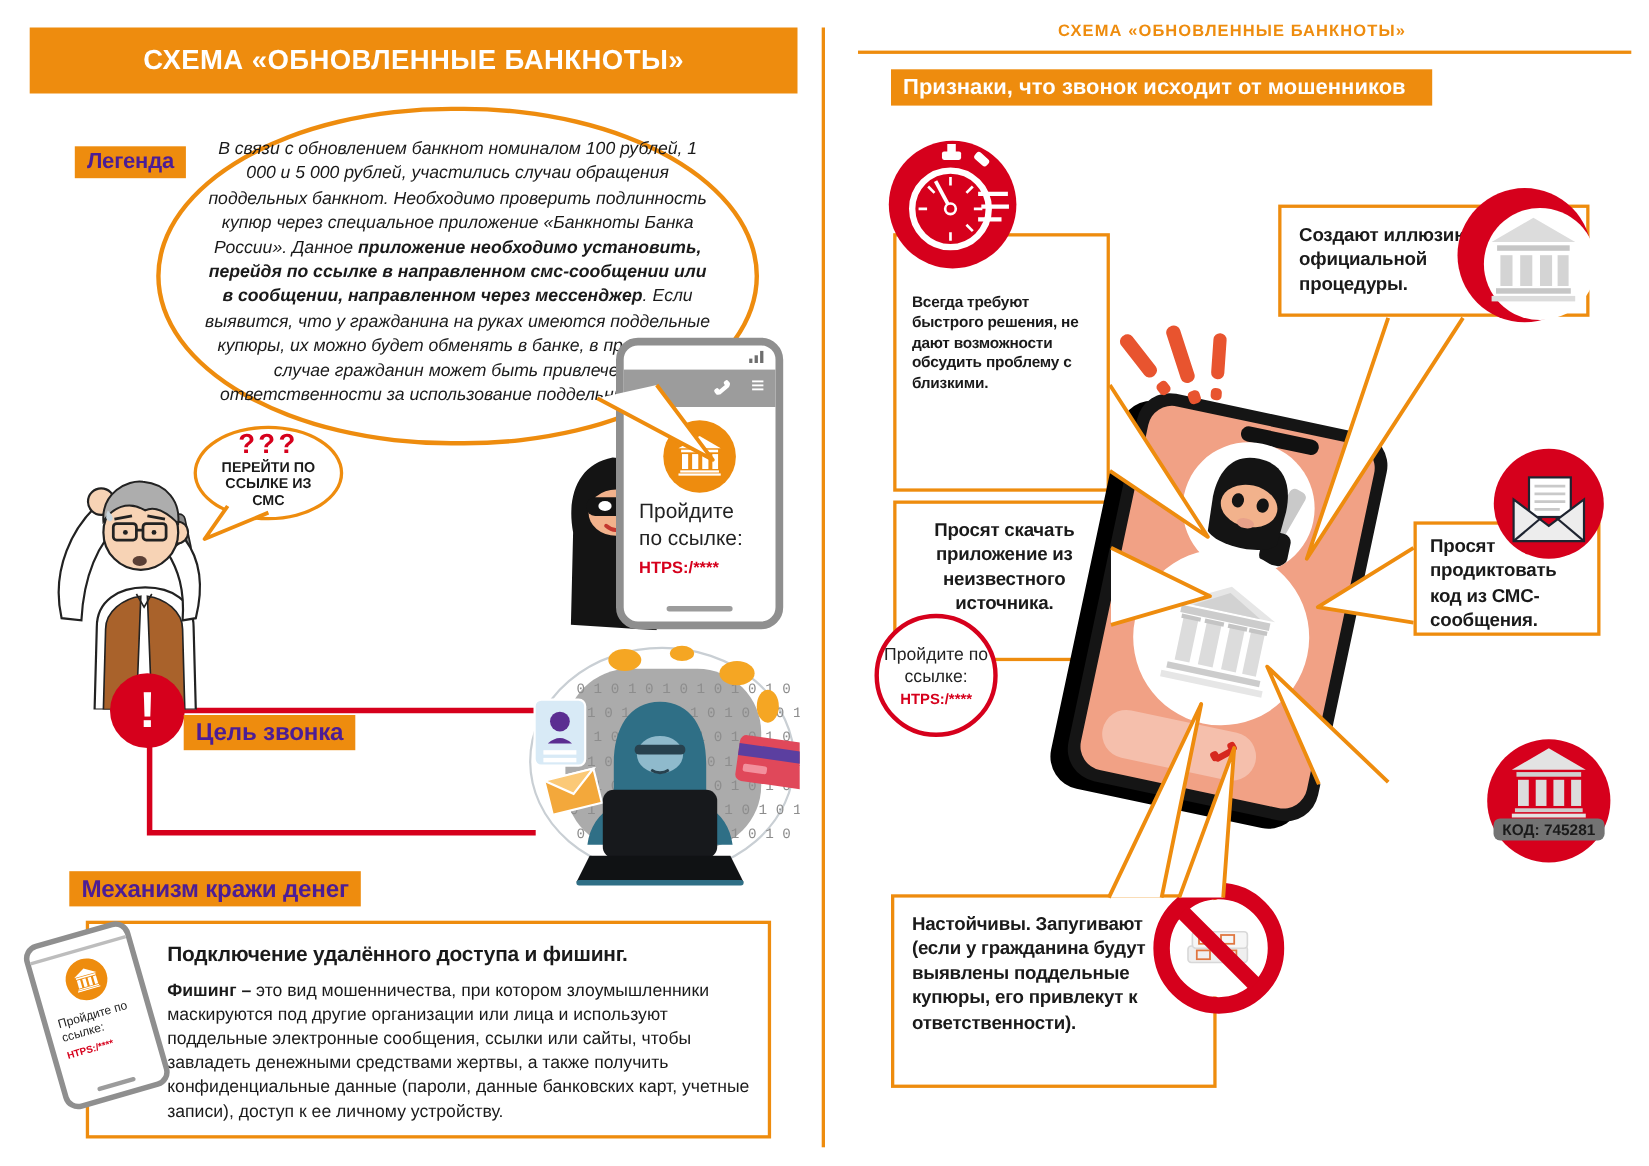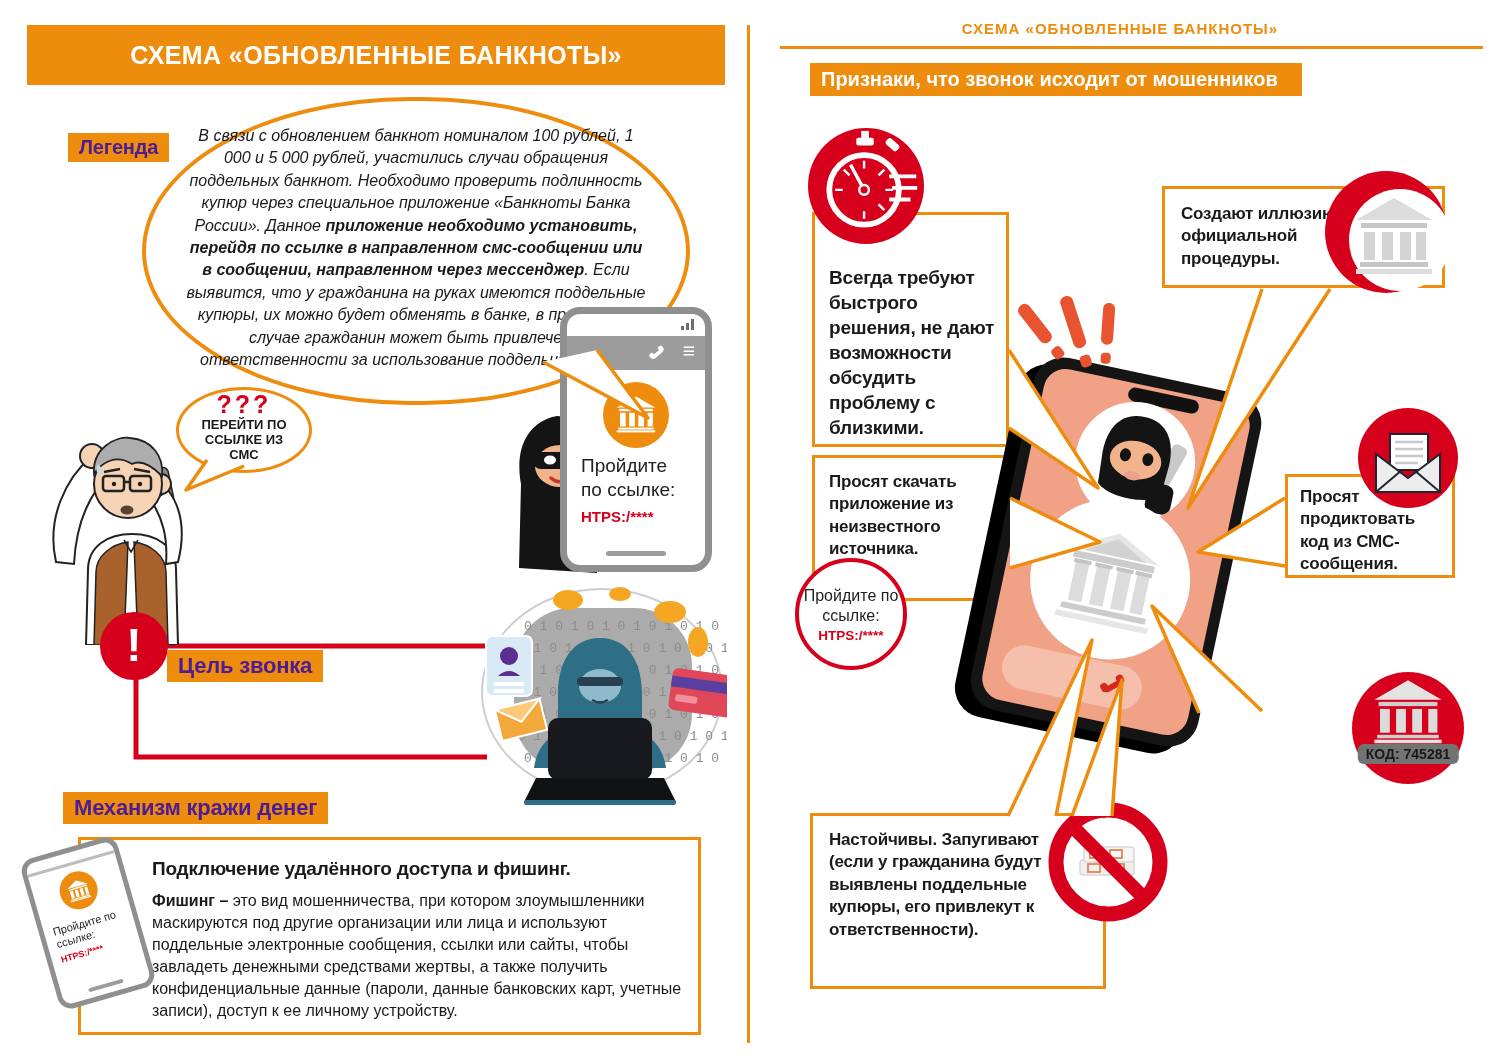--- a/index.html
+++ b/index.html
@@ -218,42 +218,42 @@
       <line x1="58" y1="64" x2="44" y2="38" stroke="#fff" stroke-width="3.5"></line>
       <circle cx="58" cy="64" r="5" fill="#D6001C" stroke="#fff" stroke-width="2.5"></circle>
       <g stroke="#fff" stroke-width="4">
           <line x1="84" y1="50" x2="112" y2="50"></line>
           <line x1="87" y1="62" x2="113" y2="62"></line>
           <line x1="84" y1="74" x2="106" y2="74"></line>
         </g>
     </svg>
   </div>
   <div class="obox" style="left:812px;top:212px;width:197px;height:235px;">
-    <div class="btxt" style="padding:50px 10px 0 14px;font-size:19px;">Всегда требуют быстрого решения, не дают возможности обсудить проблему с близкими.</div>
+    <div class="btxt" style="padding:50px 10px 0 14px;font-size:14px;">Всегда требуют быстрого решения, не дают возможности обсудить проблему с близкими.</div>
   </div>
 
   <div class="obox" style="left:1162px;top:186px;width:283px;height:102px;">
     <div class="btxt" style="padding:14px 92px 0 16px;font-size:17px;">Создают иллюзию официальной процедуры.</div>
   </div>
   <svg class="abs" style="left:1322px;top:168px;z-index:3;" width="132" height="132" viewBox="0 0 132 132">
     <circle cx="64" cy="64" r="61" fill="#D6001C"></circle>
     <circle cx="78" cy="72" r="51" fill="#fff"></circle>
     <g transform="translate(34,30)">
       <polygon points="38,0 76,22 0,22" fill="#DCDCDC"></polygon>
       <rect x="5" y="25" width="66" height="5" fill="#C6C6C6"></rect>
       <rect x="8" y="34" width="11" height="28" fill="#D4D4D4"></rect>
         <rect x="26" y="34" width="11" height="28" fill="#D4D4D4"></rect>
       <rect x="44" y="34" width="11" height="28" fill="#D4D4D4"></rect>
         <rect x="60" y="34" width="10" height="28" fill="#D4D4D4"></rect>
       <rect x="4" y="64" width="68" height="5" fill="#C6C6C6"></rect>
         <rect x="0" y="71" width="76" height="5" fill="#DCDCDC"></rect>
     </g>
   </svg>
 
-  <div class="obox" style="left:812px;top:455px;width:198px;height:146px;">
+  <div class="obox" style="left:812px;top:455px;width:198px;height:146px;text-align:center;">
     <div class="btxt" style="padding:13px 10px 0 14px;font-size:17px;">Просят скачать приложение из неизвестного источника.</div>
   </div>
 
   <div class="circle" style="left:795px;top:558px;width:112px;height:112px;background:#fff;border:4px solid var(--red);
               z-index:3;text-align:center;">
     <div style="font-size:16px;line-height:1.25;margin-top:24px;color:#222;">Пройдите по ссылке:</div>
     <div class="redtxt" style="font-size:13.5px;margin-top:2px;">HTPS:/****</div>
   </div>
 
   <div class="circle" style="left:1358px;top:408px;width:100px;height:100px;background:var(--red);z-index:3;">

